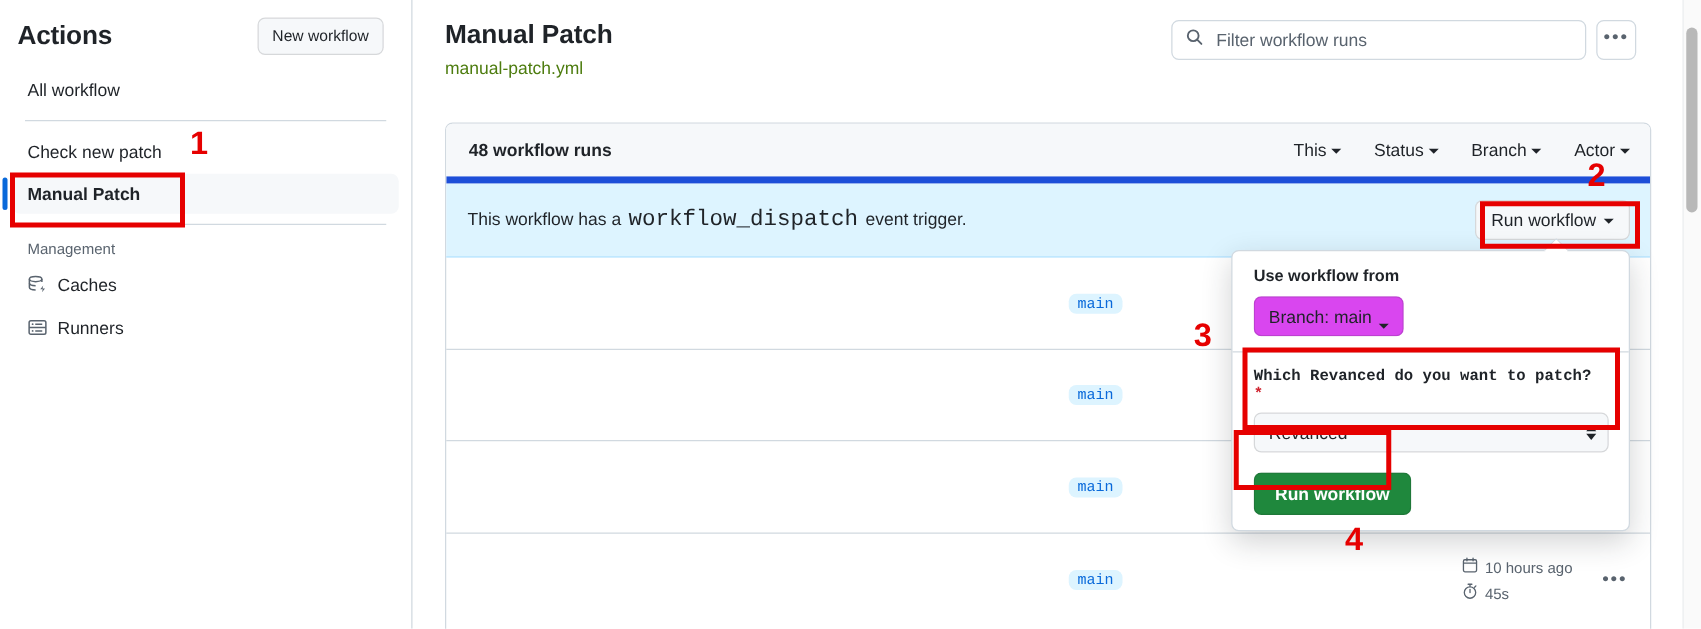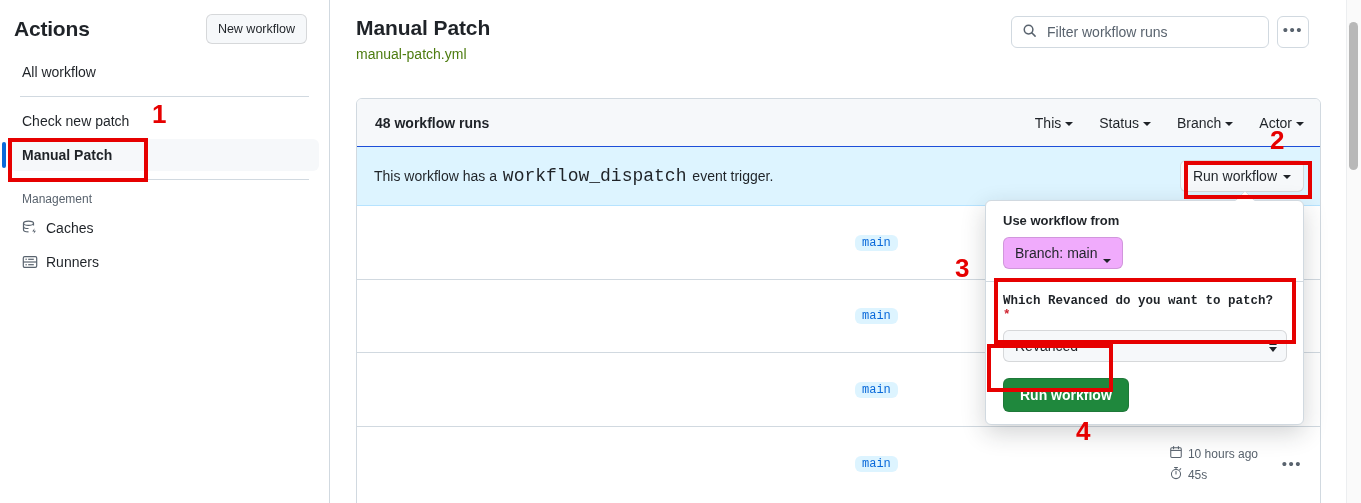--- a/index.html
+++ b/index.html
@@ -58,21 +58,21 @@
 
   
   .main { position: absolute; left: 331px; top: 0; right: 24px; height: 503px; background:#fff; }
   .main-head { padding: 14px 0 0 25px; position: relative; }
   .page-title { font-size: 21px; font-weight: 600; color: #1f2328; line-height: 28px; letter-spacing: -0.1px;}
   .page-subtitle { font-size: 14px; color: #4d7c0f; margin-top: 4px; cursor: pointer; }
 
   .head-right { position: absolute; right: 28px; top: 16px; display: flex; align-items: center; gap: 8px; }
   .search-box {
     display: flex; align-items: center; gap: 8px;
-    width: 258px; height: 32px; background: #ffffff;
+    width: 332px; height: 32px; background: #ffffff;
     border: 1px solid #d1d9e0; border-radius: 6px; padding: 0 10px;
   }
   .search-box svg { width: 15px; height: 15px; color: #59636e; flex: 0 0 15px; }
   .search-input {
     border: none; outline: none; background: transparent;
     font-size: 14px; color: #1f2328; width: 100%;
     font-family: "Liberation Sans", sans-serif;
   }
   .search-input::placeholder { color: #59636e; }
   .kebab-btn {
@@ -81,21 +81,21 @@
     cursor: pointer; color: #59636e; font-size: 15px; letter-spacing: 1.5px;
     padding-bottom: 5px;
   }
 
   
   .runs-card {
     position: absolute; left: 25px; right: 16px; top: 98px; bottom: -40px;
     border: 1px solid #d1d9e0; border-radius: 6px; background: #fff; overflow: visible;
   }
   .runs-toolbar {
-    height: 48px; background: #f6f8fa; border-bottom: 1px solid #1d4ed8;
+    height: 48px; background: #f6f8fa; border-bottom: 6px solid #1d4ed8;
     display: flex; align-items: center; justify-content: space-between;
     padding: 0 16px 0 18px; border-radius: 5px 5px 0 0;
   }
   .runs-count { font-size: 14px; font-weight: 600; color: #1f2328; }
   .filters { display: flex; align-items: center; gap: 26px; }
   .filter-btn { font-size: 14px; color: #1f2328; cursor: pointer; display: flex; align-items: center; gap: 4px; }
   .caret { width: 0; height: 0; border-left: 4px solid transparent; border-right: 4px solid transparent; border-top: 4px solid #1f2328; display:inline-block; margin-top: 2px;}
 
   .dispatch-banner {
     background: #ddf4ff; border-bottom: 1px solid #b6e3ff;
@@ -143,21 +143,21 @@
   .panel-arrow {
     position: absolute; top: -8px; right: 51px; width: 14px; height: 14px;
     background: #fff; border-left: 1px solid #d1d9e0; border-top: 1px solid #d1d9e0;
     transform: rotate(45deg); border-radius: 2px 0 0 0;
   }
   .panel-sec { padding: 12px 16px 12px 17px; }
   .panel-sec + .panel-sec { border-top: 1px solid #d1d9e0; }
   .panel-label { font-size: 13px; font-weight: 600; color: #1f2328; margin-bottom: 9px; }
   .branch-select {
     display: inline-flex; align-items: flex-end; gap: 6px;
-    background: #f0abfc; border: 1px solid rgba(31,35,40,0.15); border-radius: 6px;
+    background: #d946ef; border: 1px solid rgba(31,35,40,0.15); border-radius: 6px;
     font-size: 14px; color: #1f2328; padding: 5px 11px; cursor: pointer; line-height: 20px;
   }
   .field-label {
     font-family: "Liberation Mono", monospace; font-size: 12.5px;
     font-weight: 700; color: #1f2328; margin-bottom: 8px; display: block;
   }
   .req { color: #cf222e; font-weight: 700; }
   .field-select {
     position: relative; width: 100%; height: 32px;
     background: #f6f8fa; border: 1px solid rgba(31,35,40,0.15); border-radius: 6px;

